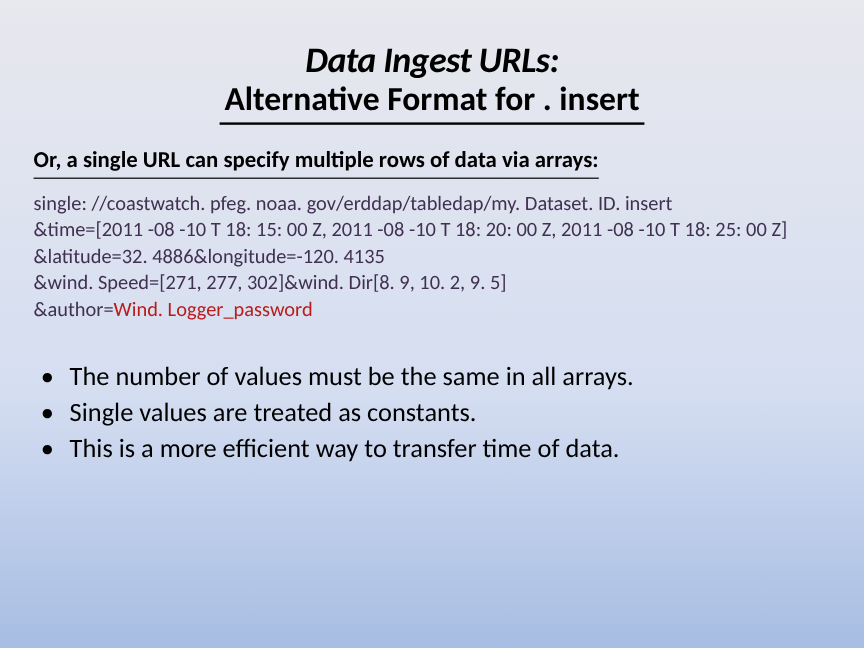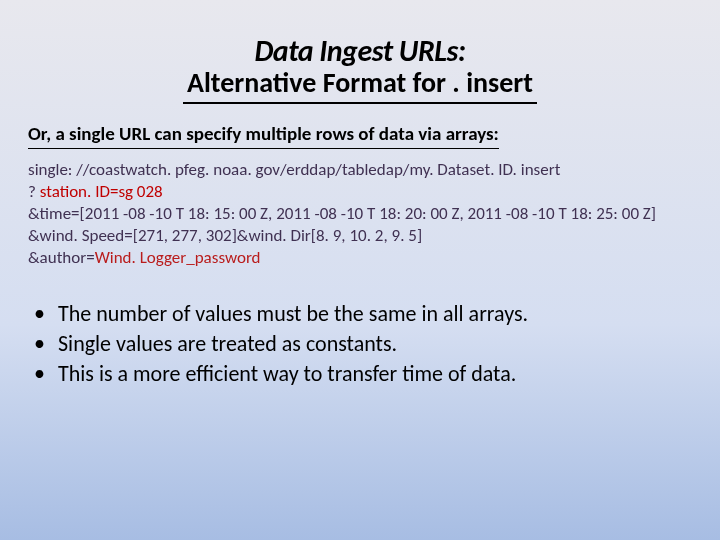--- a/index.html
+++ b/index.html
@@ -84,22 +84,22 @@
 
 <div class="title">Data Ingest URLs:</div>
 <div class="subtitle">Alternative Format for . insert</div>
 
 <div>
   <span class="intro">Or, a single URL can specify multiple rows of data via arrays:</span>
 </div>
 
 <div class="code">
   <div>single: //coastwatch. pfeg. noaa. gov/erddap/tabledap/my. Dataset. ID. insert</div>
-  <div><span>? </span><span class="red">station. ID=sg 028</span></div>
   <div>&amp;time=[2011 -08 -10 T 18: 15: 00 Z, 2011 -08 -10 T 18: 20: 00 Z, 2011 -08 -10 T 18: 25: 00 Z]</div>
+  <div>&amp;latitude=32. 4886&amp;longitude=-120. 4135</div>
   <div>&amp;wind. Speed=[271, 277, 302]&amp;wind. Dir[8. 9, 10. 2, 9. 5]</div>
   <div><span>&amp;author=</span><span class="blue">Wind. Logger_password</span></div>
 </div>
 
 <ul class="bullets">
   <li>The number of values must be the same in all arrays.</li>
   <li>Single values are treated as constants.</li>
   <li>This is a more efficient way to transfer time of data.</li>
 </ul>
 

